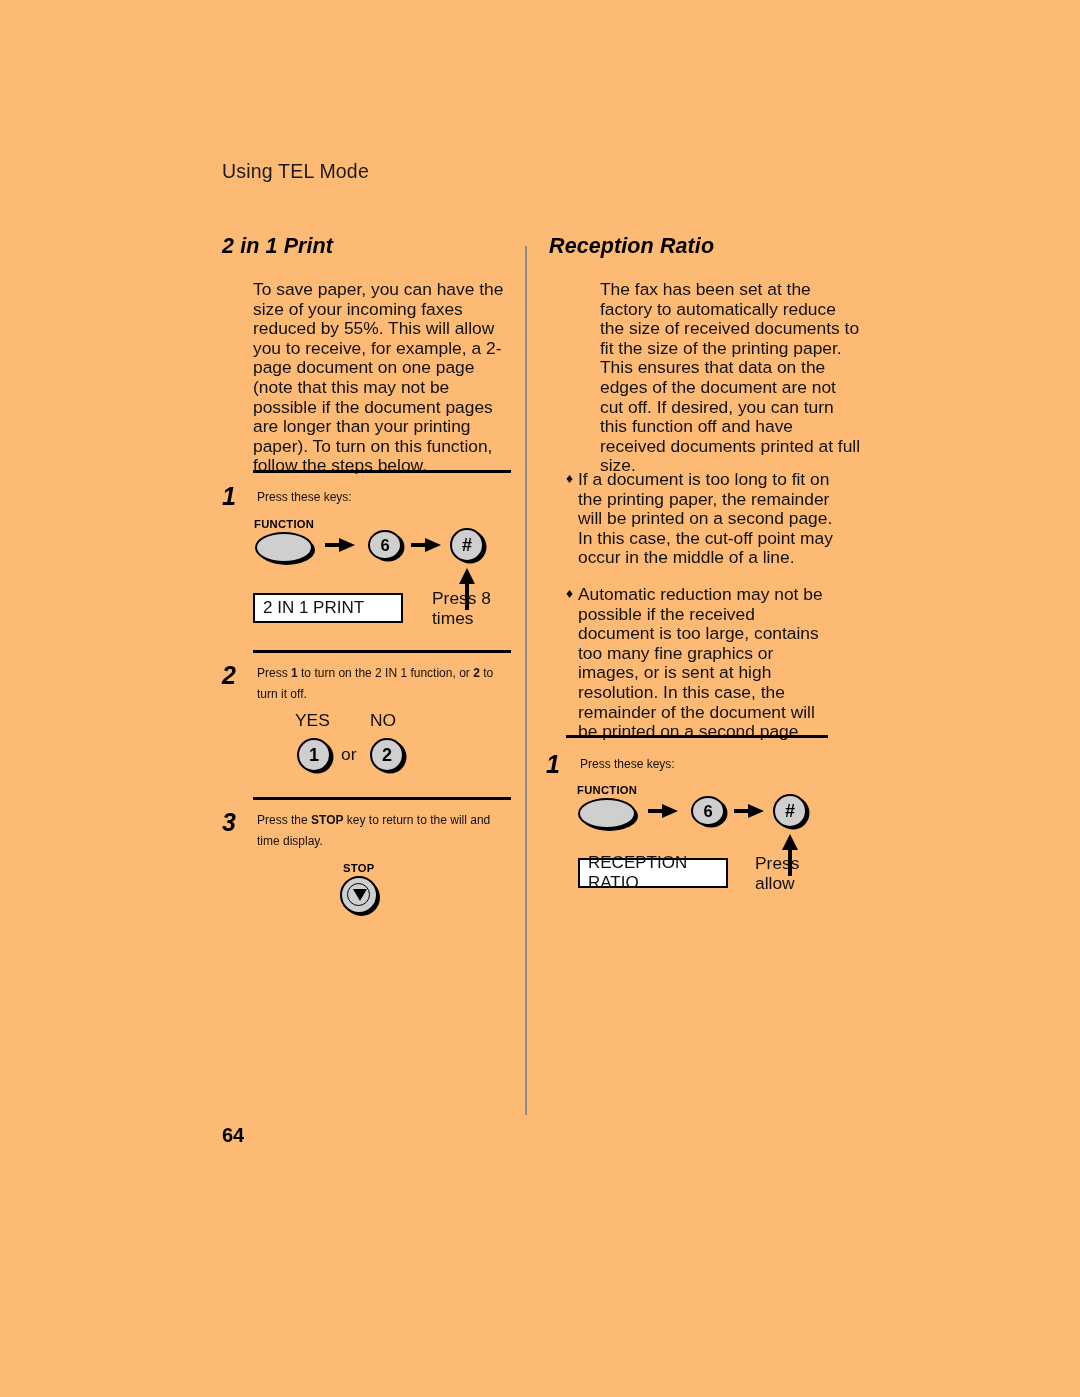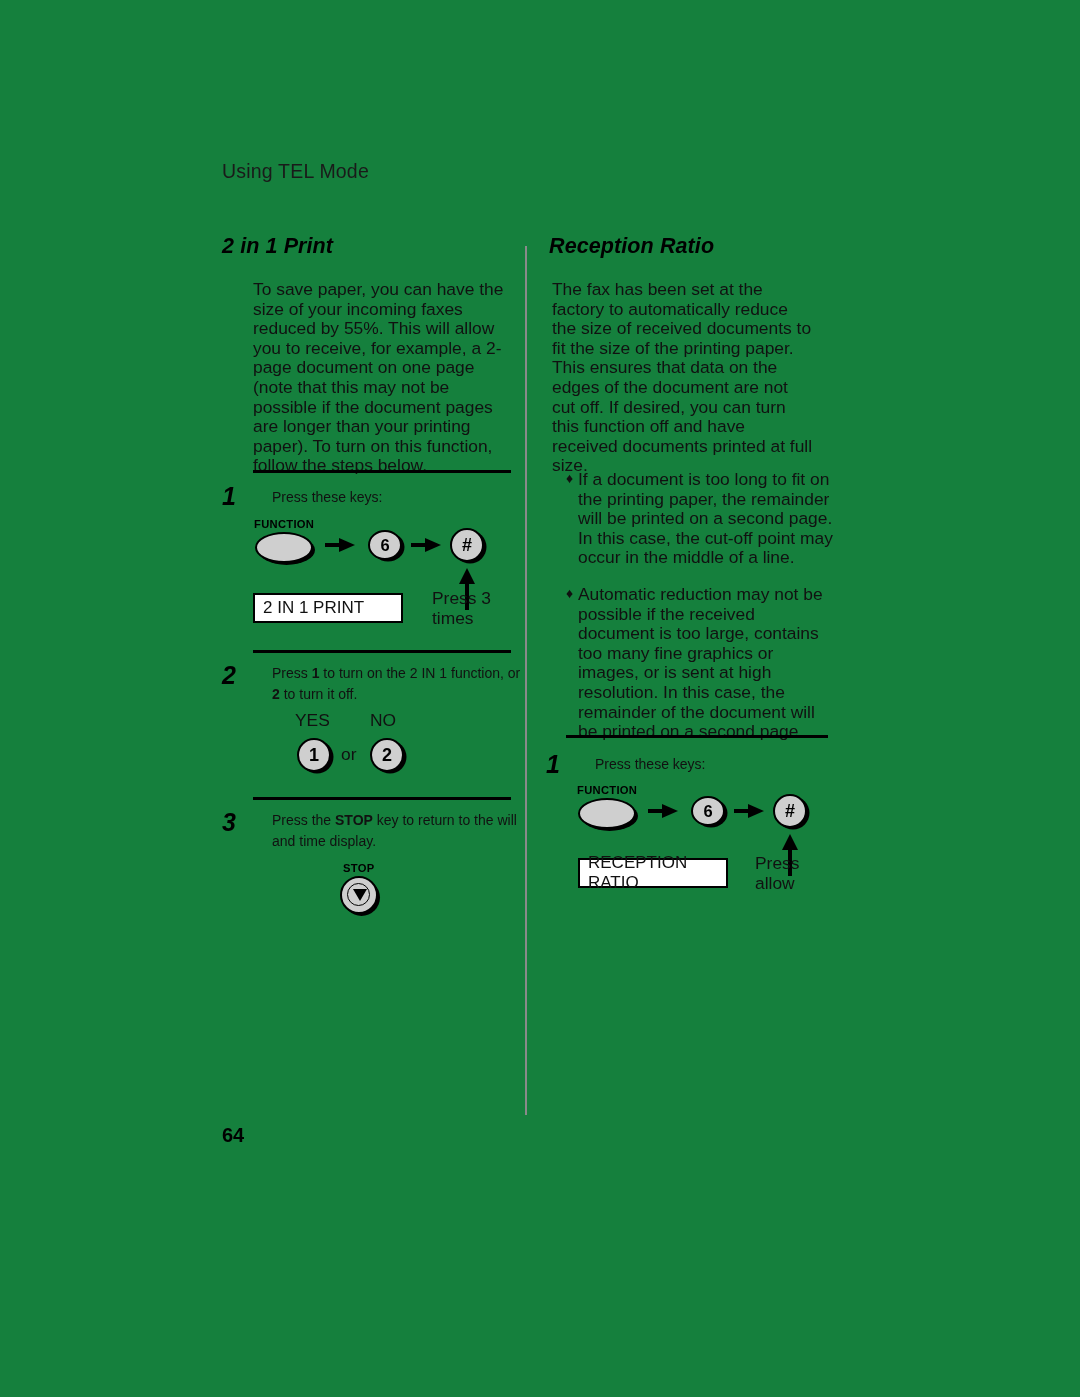--- a/index.html
+++ b/index.html
@@ -8,21 +8,21 @@
     background: #ffffff;
   }
   body {
     font-family: "Liberation Sans", sans-serif;
     color: #000000;
   }
   .page {
     position: relative;
     width: 1080px;
     height: 1397px;
-    background: #15803d;
+    background: #fdba74;
     overflow: hidden;
   }
 
   
   .running-head {
     position: absolute;
     left: 222px;
     top: 160px;
     font-size: 19.5px;
     letter-spacing: 0.2px;
@@ -52,21 +52,21 @@
   }
 
   
   .body-col {
     position: absolute;
     font-size: 17.4px;
     line-height: 19.6px;
     color: #111;
   }
   #intro-left  { left: 253px; top: 280px; width: 258px; }
-  #intro-right { left: 552px; top: 280px; width: 262px; }
+  #intro-right { left: 600px; top: 280px; width: 262px; }
 
   
   .bullet-list {
     position: absolute;
     left: 566px;
     top: 470px;
     width: 268px;
     font-size: 17.4px;
     line-height: 19.6px;
     color: #111;
@@ -95,24 +95,23 @@
   
   .step-num {
     position: absolute;
     font-style: italic;
     font-weight: bold;
     font-size: 25px;
     color: #000;
   }
   .step-text {
     position: absolute;
-    font-size: 14px;
+    font-size: 12px;
     line-height: 21px;
     color: #111;
-    margin-left: 15px;
   }
   .step-text b { font-weight: bold; }
 
   
   .keyrow { position: absolute; }
 
   .key-label {
     position: absolute;
     font-size: 11.2px;
     font-weight: bold;
@@ -291,21 +290,21 @@
 
     <div class="arrow-up" style="left:206px; top:50px;">
       <span class="headp"></span>
         <span class="shaft"></span>
     </div>
   </div>
 
   <div class="lcd" style="left:253px; top:593px; width:150px; height:30px;">2 IN 1 PRINT</div>
 
   <div class="note" style="left:432px; top:588px; width:80px;">
-    <span>Press 3</span><br>
+    <span>Press 8</span><br>
     <span>times</span>
   </div>
 
   <div class="rule" style="left:253px; top:650px; width:258px;"></div>
 
   <div class="step-num" style="left:222px; top:661px;">2</div>
   <div class="step-text" style="left:257px; top:663px; width:250px;">
     <span>Press </span><b>1</b><span> to turn on the 2 IN 1 function, or </span><b>2</b><span> to turn it off.</span>
   </div>
 

